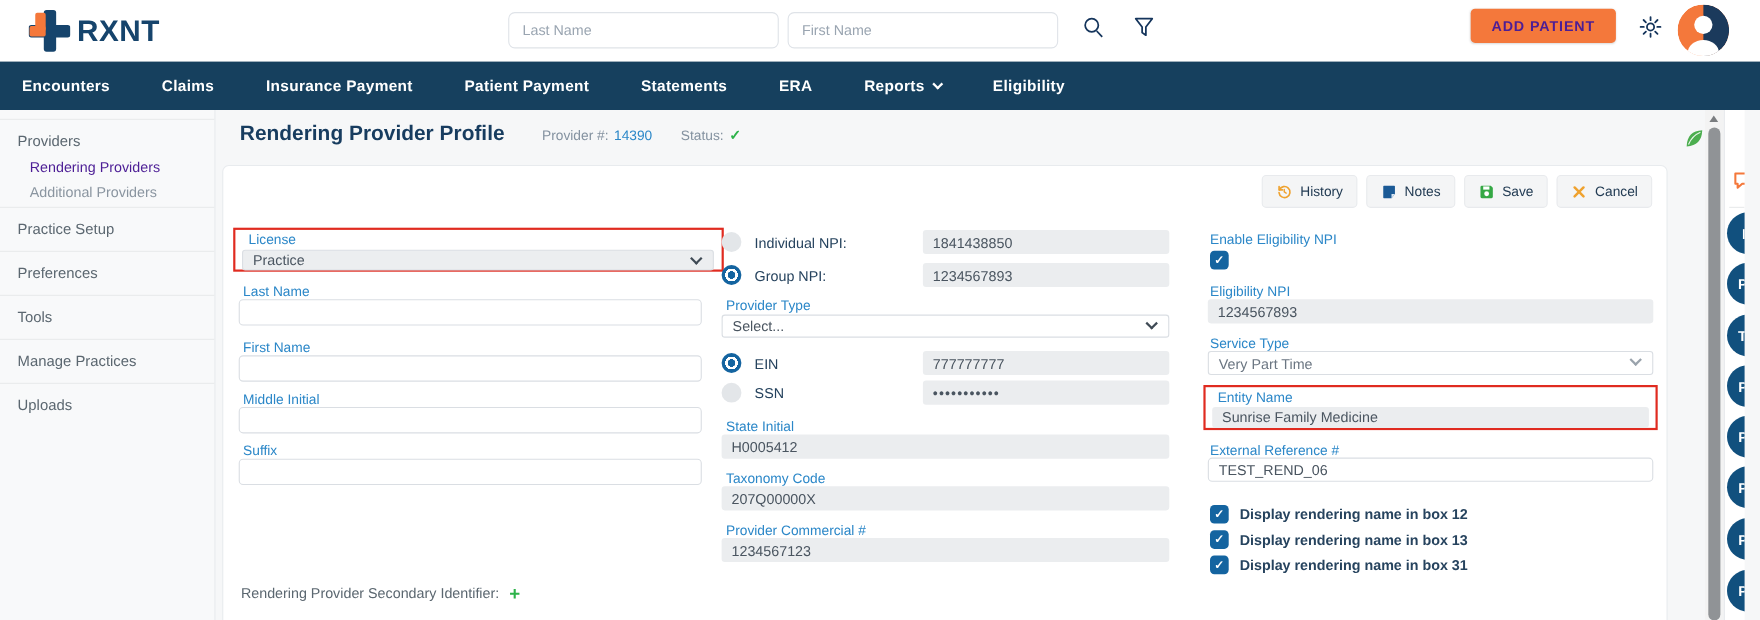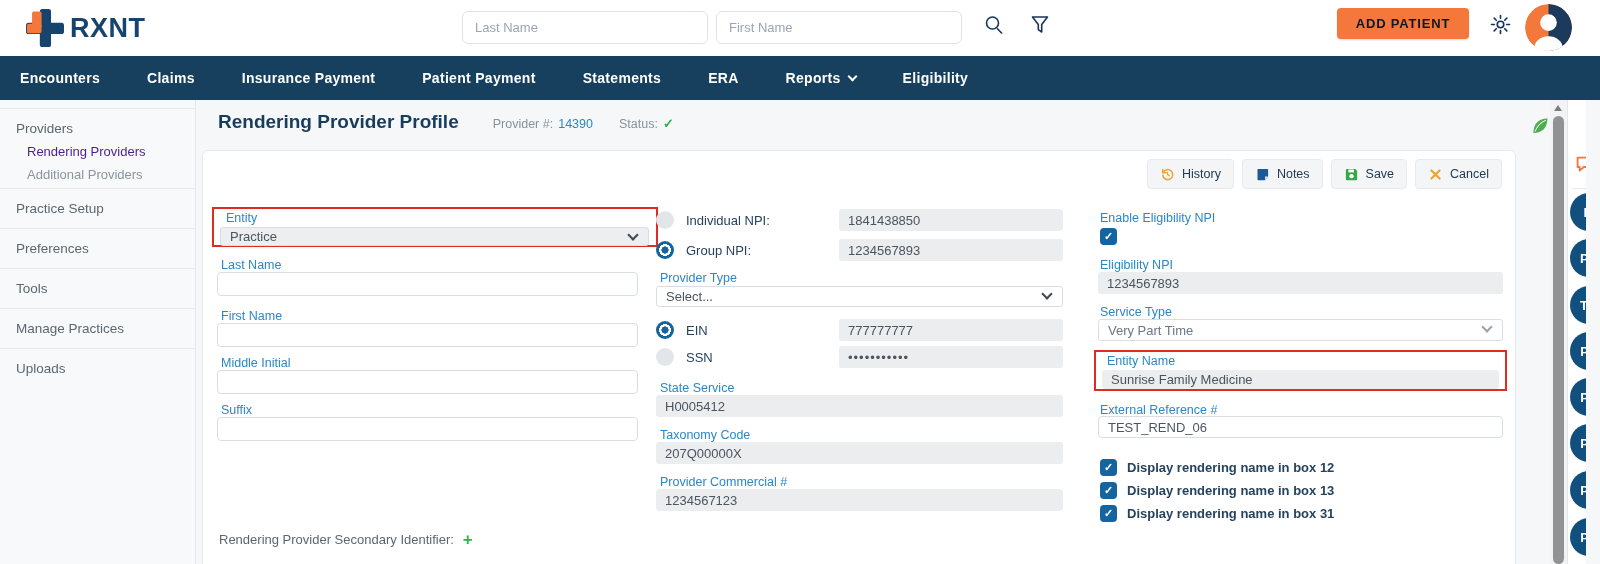--- a/index.html
+++ b/index.html
@@ -9,21 +9,21 @@
   
   .top-header { position:absolute; left:0; top:0; width:1600px; height:56px; background:#fff; }
   .logo { position:absolute; left:26px; top:8px; display:flex; align-items:center; gap:6px; }
   .logo-text { font-size:27px; font-weight:bold; color:#16446c; letter-spacing:0.5px; }
   .hdr-input { position:absolute; top:11px; height:33px; width:246px; border:1px solid #dfe3e8; border-radius:6px;
                padding:0 12px; font-size:13px; color:#333; font-family:"Liberation Sans",sans-serif; background:#fff; }
   .hdr-input::placeholder { color:#9aa5b1; }
   .in-last { left:462px; } .in-first { left:716px; }
   .hdr-icon { position:absolute; top:13px; width:24px; height:24px; cursor:pointer; }
   .ic-search { left:982px; } .ic-filter { left:1028px; }
-  .add-patient { position:absolute; left:1337px; top:8px; width:132px; height:31px; background:#f4783b; color:#0f172a;
+  .add-patient { position:absolute; left:1337px; top:8px; width:132px; height:31px; background:#f4783b; color:#4c1d95;
                  border:none; border-radius:4px; font-size:13px; font-weight:bold; letter-spacing:0.8px; cursor:pointer;
                  font-family:"Liberation Sans",sans-serif; box-shadow:0 1px 2px rgba(0,0,0,.15); }
   .gear { position:absolute; left:1489px; top:13px; width:23px; height:23px; cursor:pointer; }
   .avatar { position:absolute; left:1525px; top:4px; width:47px; height:47px; border-radius:50%; overflow:hidden; cursor:pointer; }
 
   
   .navbar { position:absolute; left:0; top:56px; width:1600px; height:44px; background:#16405e;
             display:flex; align-items:center; gap:47px; padding-left:20px; }
   .nav-item { color:#fff; font-size:14px; font-weight:bold; letter-spacing:0.3px; cursor:pointer;
               display:flex; align-items:center; gap:8px; white-space:nowrap; }
@@ -234,21 +234,21 @@
         <button class="tbtn">
           <svg viewBox="0 0 24 24" stroke="#efa22f" stroke-width="3.6" stroke-linecap="round">
             <path d="M5.5 5.5l13 13M18.5 5.5l-13 13"></path>
           </svg>
           <span>Cancel</span>
         </button>
       </div>
 
       <div class="lcol">
         <div class="redbox" style="left:-5px; top:56px; width:446px; height:40px;">
-          <span class="flabel" style="left:12px; top:2px;">Entity</span>
+          <span class="flabel" style="left:12px; top:2px;">License</span>
           <div class="select" style="left:6px; right:7px; top:18px; height:19px; background:#eceef0;">
             <span>Practice</span>
             <span class="chev" style="margin-top:-6px;"></span>
           </div>
         </div>
 
         <span class="flabel" style="left:4px; top:107px;">Last Name</span>
         <input class="tinput" style="left: 0px; top: 121px; width: 421px;" value="">
 
         <span class="flabel" style="left:4px; top:158px;">First Name</span>
@@ -285,21 +285,21 @@
           <span class="radio-label">EIN</span>
         </div>
         <input class="ginput" style="left: 183px; top: 168px; width: 224px;" value="777777777">
 
         <div class="radio-row" style="left:0; top:195px; width:407px;">
           <span class="radio"></span>
           <span class="radio-label">SSN</span>
         </div>
         <input class="ginput" style="left: 183px; top: 195px; width: 224px; letter-spacing: 1px;" value="•••••••••••">
 
-        <span class="flabel" style="left:4px; top:230px;">State Service</span>
+        <span class="flabel" style="left:4px; top:230px;">State Initial</span>
         <input class="ginput" style="left: 0px; top: 244px; width: 407px;" value="H0005412">
 
         <span class="flabel" style="left:4px; top:277px;">Taxonomy Code</span>
         <input class="ginput" style="left: 0px; top: 291px; width: 407px;" value="207Q00000X">
 
         <span class="flabel" style="left:4px; top:324px;">Provider Commercial #</span>
         <input class="ginput" style="left: 0px; top: 338px; width: 407px;" value="1234567123">
       </div>
 
       <div class="rcol">

